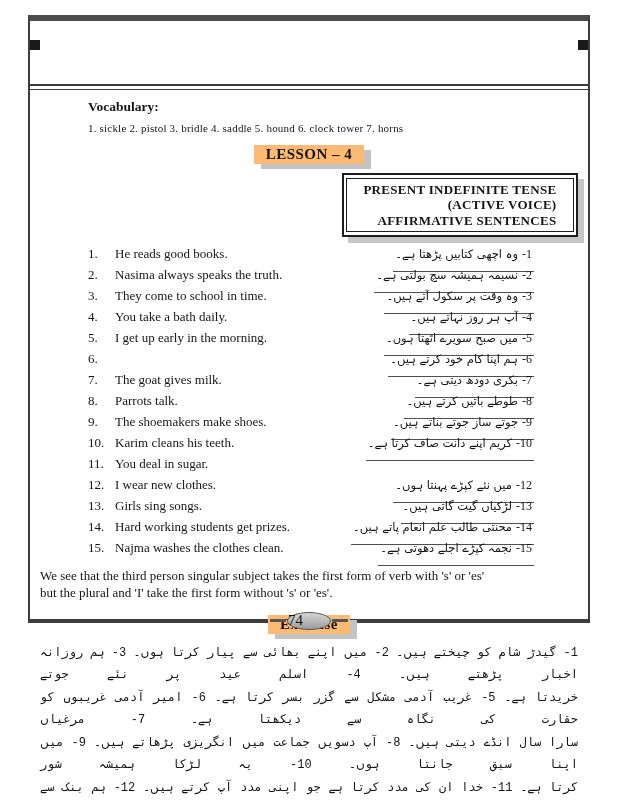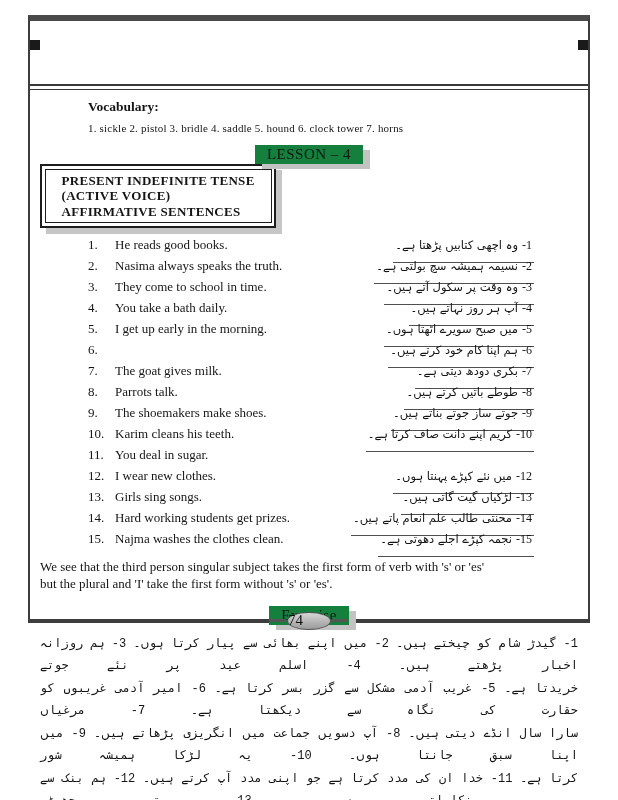--- a/index.html
+++ b/index.html
@@ -29,27 +29,27 @@
   .content { padding:8px 10px 0 10px; }
   .indent { margin-left:48px; margin-right:44px; }
 
   .vocab-head { font-weight:bold; font-size:13.5px; line-height:17px; }
   .vocab-items { font-size:11px; line-height:18px; margin-top:4px; letter-spacing:.2px; }
 
   .center { text-align:center; }
 
   .shadow-head {
     display:inline-block; position:relative;
-    font-weight:normal; font-size:15px; letter-spacing:.5px;
-    padding:1px 12px; background:#15803d;
+    font-weight:bold; font-size:15px; letter-spacing:.5px;
+    padding:1px 12px; background:#fdba74;
     box-shadow:7px 5px 0 0 #c3c3c3;
     margin-top:8px;
   }
 
-  .title-box-wrap { text-align:left; }
+  .title-box-wrap { text-align:right; margin-top:9px; }
   .title-box {
     display:inline-block; border:2px solid #1d1d1d; padding:2.5px;
     background:#fff; box-shadow:6px 6px 0 0 #c6c6c6;
   }
   .title-box-inner { border:1.5px solid #1d1d1d; padding:3px 16px; }
   .title-line { font-weight:bold; font-size:13px; line-height:15.5px; letter-spacing:.3px; }
 
   .sentences { margin-top:9px; }
   .s-row { display:flex; align-items:baseline; height:21px; font-size:13px; }
   .s-num { width:27px; flex:none; }

